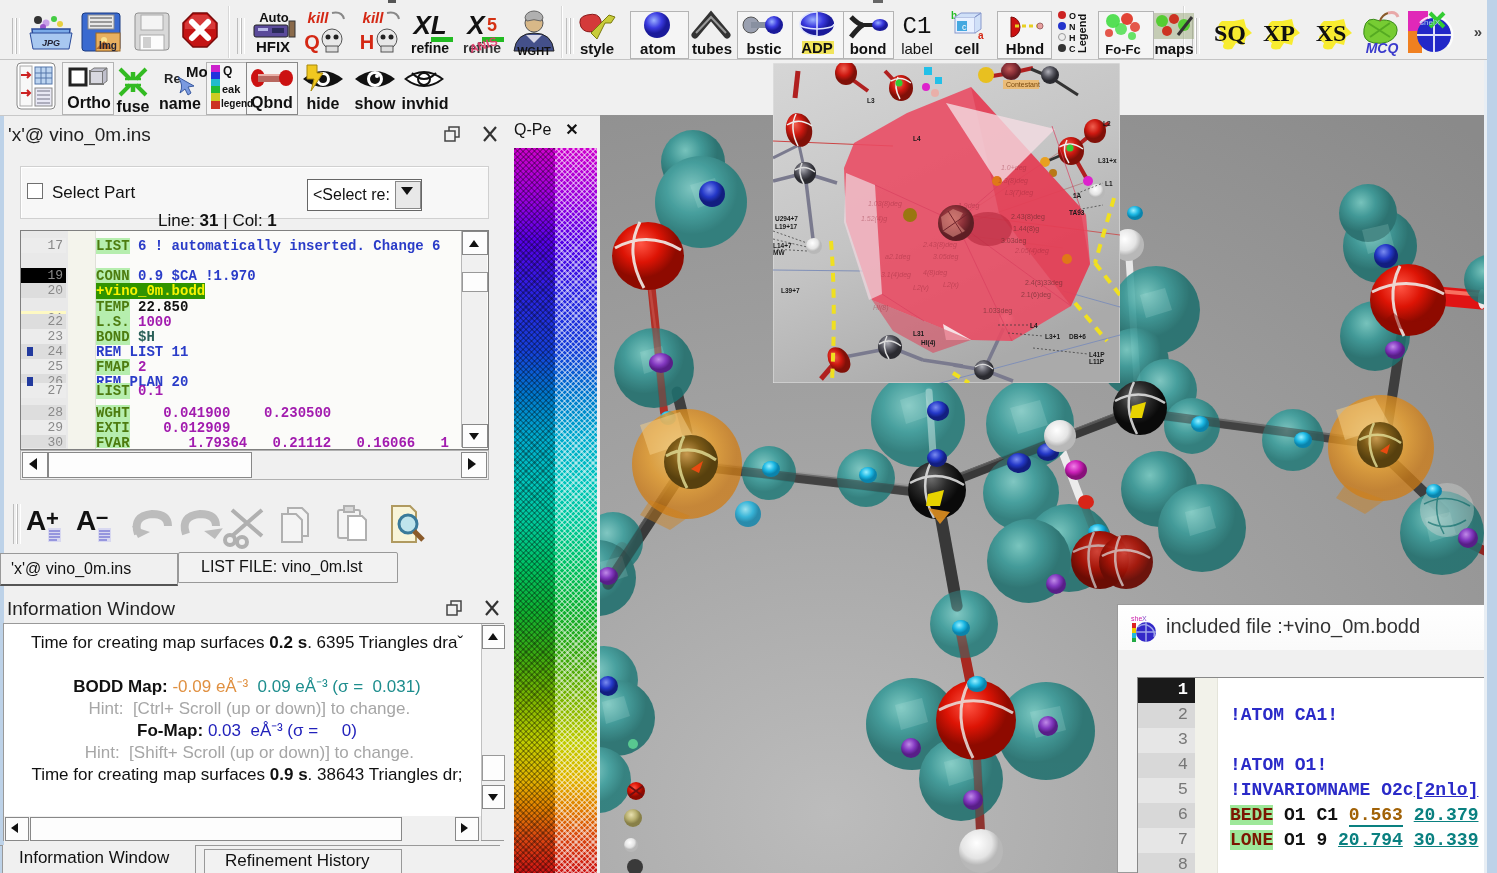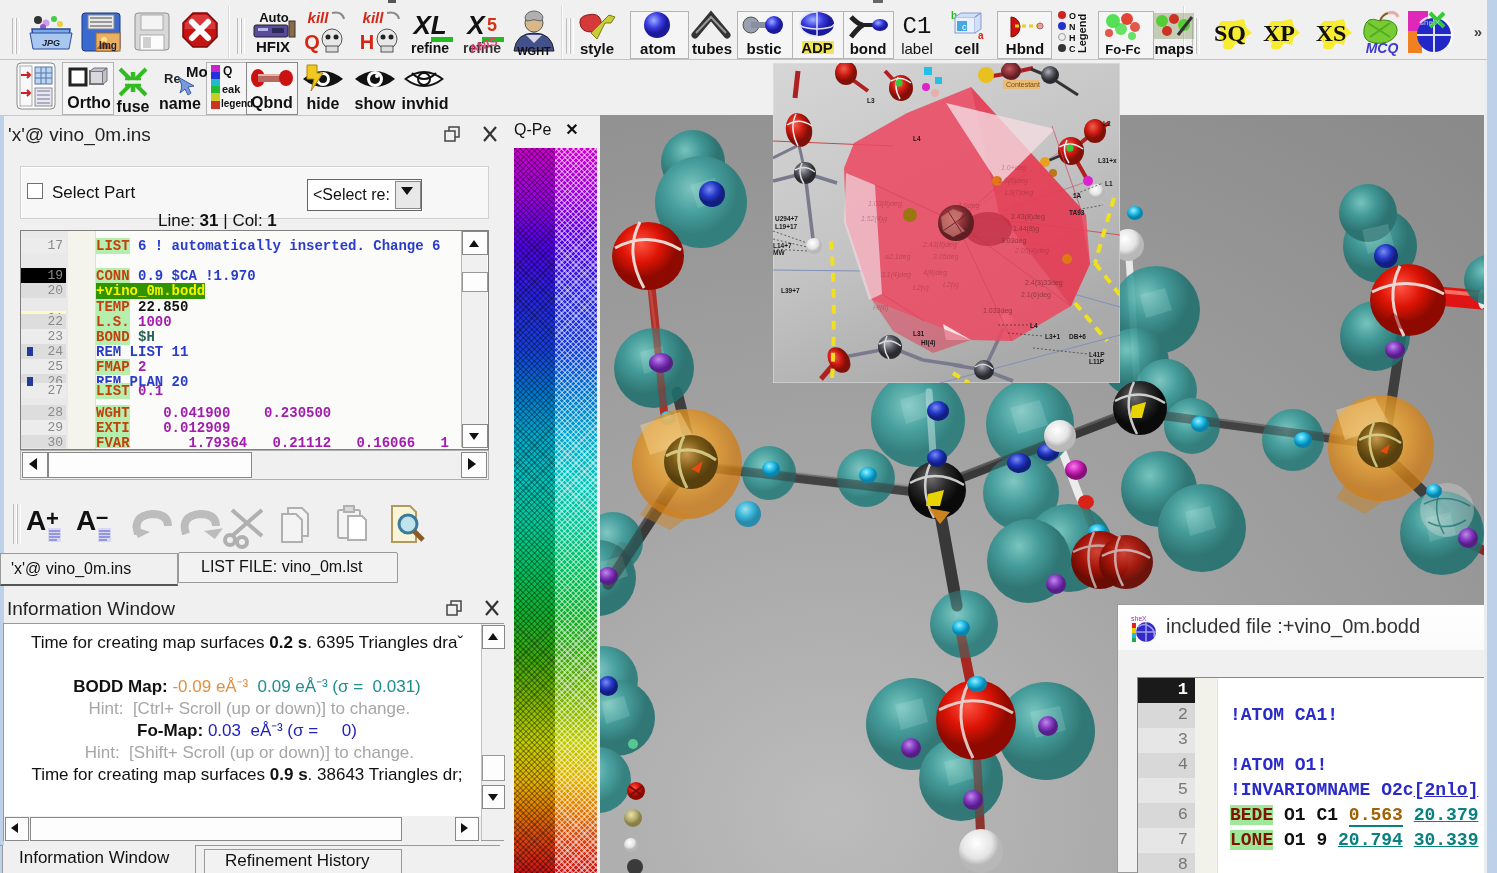--- a/index.html
+++ b/index.html
@@ -1,21 +1,21 @@
 <!DOCTYPE html>
 <html><head><meta charset="utf-8">
 <style>
 html,body{margin:0;padding:0;}
 body{width:1497px;height:873px;position:relative;overflow:hidden;background:#f0f0f0;font-family:"Liberation Sans",sans-serif;}
 .abs{position:absolute;}
 .btnframe{position:absolute;border:1px solid #b4b4b4;background:#f5f5f5;}
 .sep{position:absolute;width:1px;background:#d8d8d8;border-right:1px solid #fff;}
 .grip{position:absolute;width:2px;border-left:1px solid #bdbdbd;border-right:1px solid #fff;}
 .mono{font-family:"Liberation Mono",monospace;}
-.kw{font-weight:bold;color:#c2410c;background:#b6eeae;}
+.kw{font-weight:bold;color:#4d7c0f;background:#b6eeae;}
 </style></head>
 <body>
 
 <div class="abs" style="left:0;top:0;width:1497px;height:5px;background:#f0f0f0;border-bottom:1px solid #c8c8c8;"></div>
 <div class="abs" style="left:388;top:0px;width:8px;height:3px;background:#555;left:388px;"></div>
 <div class="abs" style="left:873px;top:0px;width:10px;height:3px;background:#666;"></div>
 
 <div class="abs" id="tb1" style="left:0;top:5px;width:1487px;height:54px;background:#f0f0f0;border-bottom:1px solid #c4c4c4;"></div>
 <div class="grip" style="left:12px;top:18px;height:36px;"></div>
 <div class="grip" style="left:16px;top:18px;height:36px;"></div>

